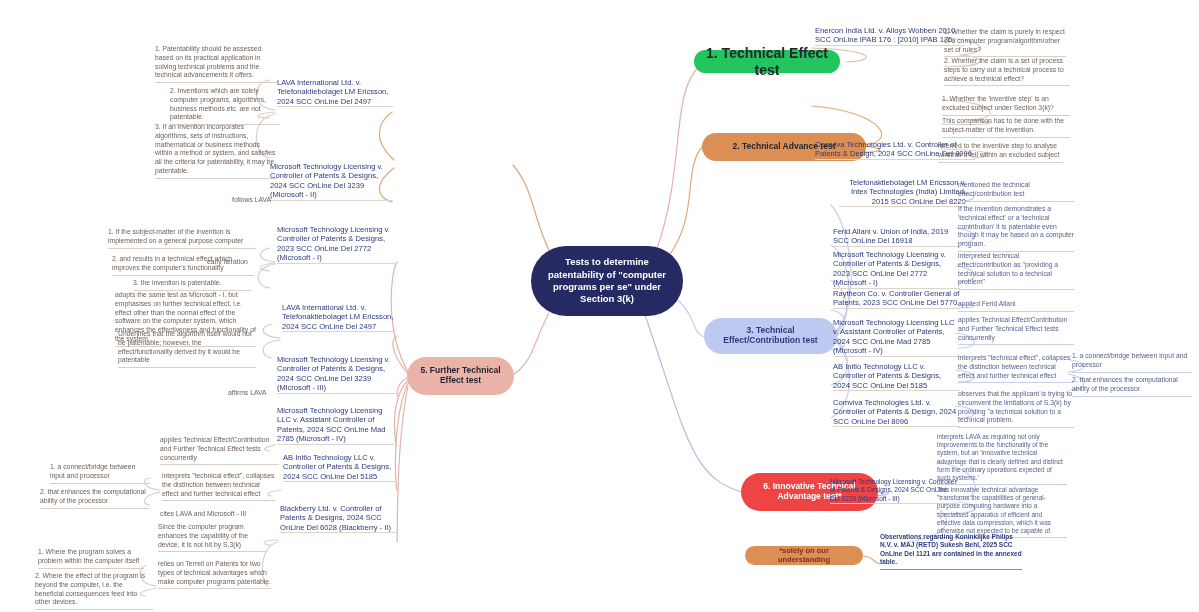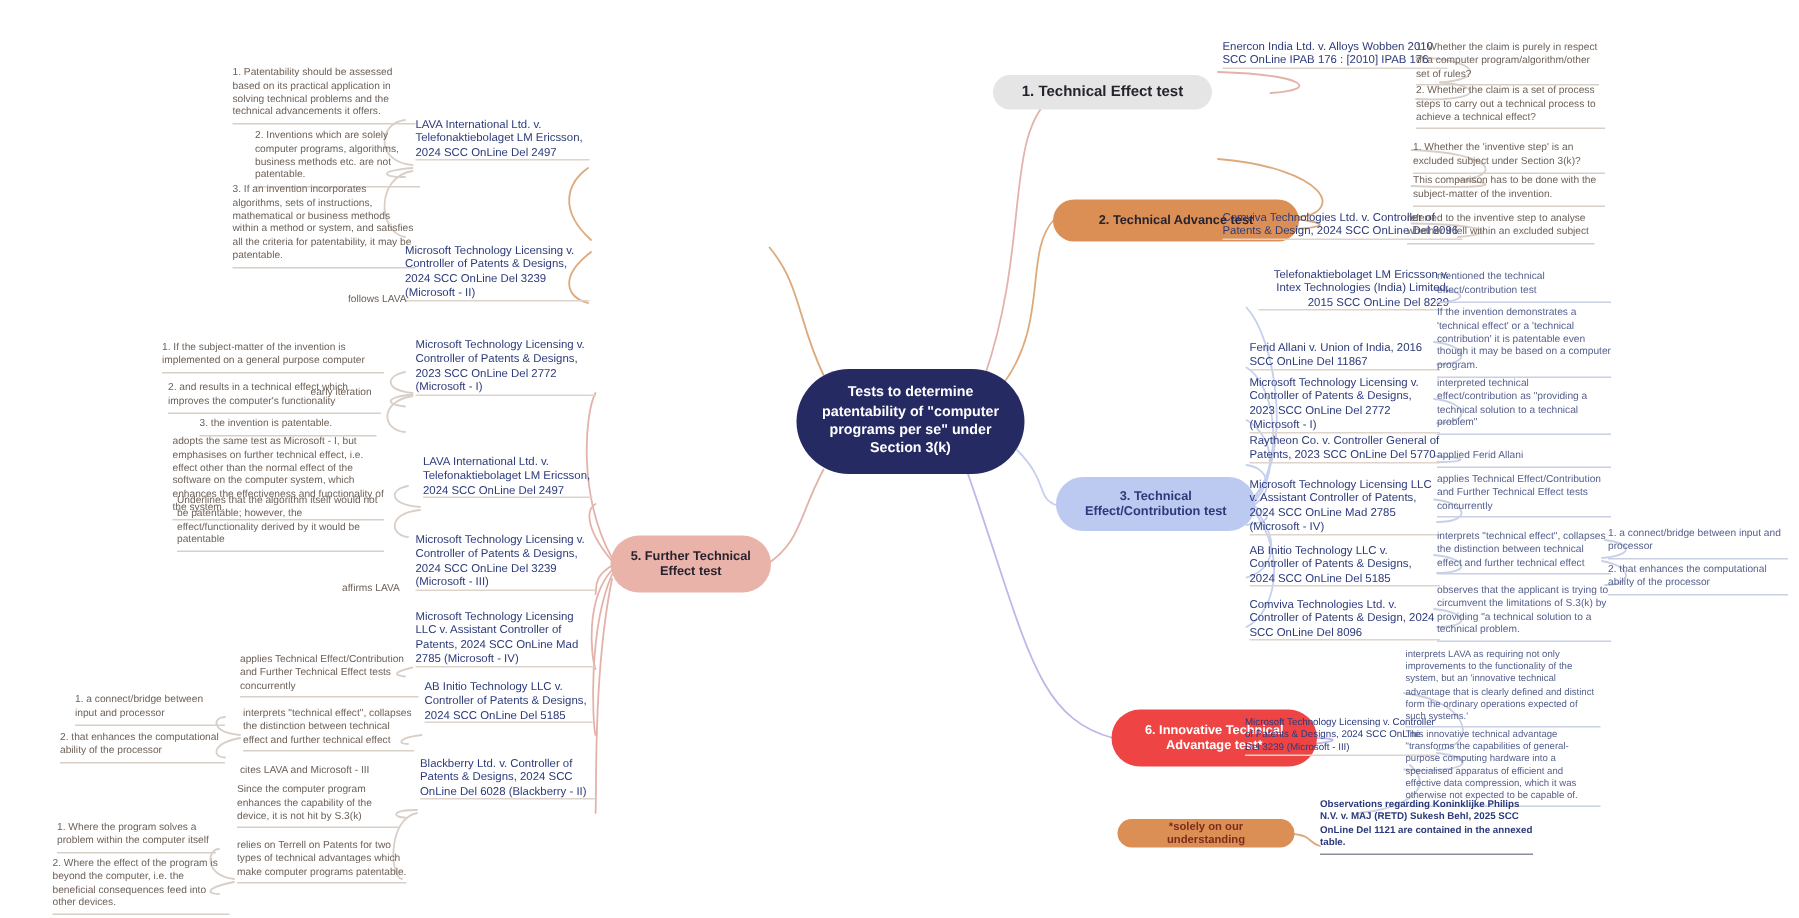--- a/index.html
+++ b/index.html
@@ -14,21 +14,21 @@
   .case{font-size:7.6px;line-height:1.25;font-weight:400;color:#2c3a7b;
         border-bottom:1px solid #ded4cc;padding-bottom:0;}
   .case.sm{font-size:6.5px;line-height:1.28;}
   .note{font-size:6.8px;line-height:1.3;color:#6e6158;
         border-bottom:1px solid #d8cfc7;padding-bottom:2px;}
   .note.blue{color:#56618e;border-bottom-color:#c9d0e4;}
   .note.b6{font-size:6.4px;line-height:1.28;}
   .edge-label{font-size:6.8px;color:#6e6158;}
   .obs{font-size:6.5px;line-height:1.3;font-weight:700;color:#2c3a7b;
        border-bottom:1.5px solid #8b8b99;padding-bottom:2px;}
-  .p1{left:662px;top:50px;width:146px;height:23px;background:#e5e5e5;color:#27232e;font-size:10px;}
+  .p1{left:694px;top:50px;width:146px;height:23px;background:#22c55e;color:#27232e;font-size:14px;}
   .p2{left:702px;top:133px;width:164px;height:28px;background:#dc8f55;color:#27232e;font-size:8.5px;}
   .p3{left:704px;top:318px;width:133px;height:36px;background:#bcc9f0;color:#2c3a7b;font-size:8.5px;}
   .p4{left:394px;top:147px;width:120px;height:34px;background:#dc8a50;color:#27232e;font-size:8px;}
   .p5{left:407px;top:357px;width:107px;height:38px;background:#eab3aa;color:#27232e;font-size:8.5px;}
   .p6{left:741px;top:473px;width:137px;height:38px;background:#ef4444;color:#ffffff;font-size:8.5px;}
   .pf{left:745px;top:546px;width:118px;height:19px;background:#dc8f55;color:#7d2c1c;font-size:7.5px;}
 </style>
 </head>
 <body>
 
@@ -115,21 +115,21 @@
   <div class="node note" style="left:944px;top:57px;width:126px;">2. Whether the claim is a set of process steps to carry out a technical process to achieve a technical effect?</div>
 
   <div class="node pill p2">2. Technical Advance test</div>
   <div class="node case" style="left:815px;top:140px;width:160px;">Comviva Technologies Ltd. v. Controller of Patents &amp; Design, 2024 SCC OnLine Del 8096</div>
   <div class="node note" style="left:942px;top:95px;width:128px;">1. Whether the 'inventive step' is an excluded subject under Section 3(k)?</div>
   <div class="node note" style="left:942px;top:117px;width:128px;">This comparison has to be done with the subject-matter of the invention.</div>
   <div class="node note" style="left:938px;top:142px;width:125px;">referred to the inventive step to analyse whether it fell within an excluded subject</div>
 
   <div class="node pill p3">3. Technical Effect/Contribution test</div>
   <div class="node case" style="left:839px;top:178px;width:127px;text-align:right;">Telefonaktiebolaget LM Ericsson v. Intex Technologies (India) Limited, 2015 SCC OnLine Del 8229</div>
-  <div class="node case" style="left:833px;top:227px;width:127px;">Ferid Allani v. Union of India, 2016 SCC OnLine Del 11867</div>
+  <div class="node case" style="left:833px;top:227px;width:127px;">Ferid Allani v. Union of India, 2019 SCC OnLine Del 16918</div>
   <div class="node case" style="left:833px;top:250px;width:127px;">Microsoft Technology Licensing v. Controller of Patents &amp; Designs, 2023 SCC OnLine Del 2772 (Microsoft - I)</div>
   <div class="node case" style="left:833px;top:289px;width:127px;">Raytheon Co. v. Controller General of Patents, 2023 SCC OnLine Del 5770</div>
   <div class="node case" style="left:833px;top:318px;width:127px;">Microsoft Technology Licensing LLC v. Assistant Controller of Patents, 2024 SCC OnLine Mad 2785 (Microsoft - IV)</div>
   <div class="node case" style="left:833px;top:362px;width:127px;">AB Initio Technology LLC v. Controller of Patents &amp; Designs, 2024 SCC OnLine Del 5185</div>
   <div class="node case" style="left:833px;top:398px;width:127px;">Comviva Technologies Ltd. v. Controller of Patents &amp; Design, 2024 SCC OnLine Del 8096</div>
   <div class="node note blue" style="left:958px;top:181px;width:116px;">mentioned the technical effect/contribution test</div>
   <div class="node note blue" style="left:958px;top:205px;width:116px;">If the invention demonstrates a 'technical effect' or a 'technical contribution' it is patentable even though it may be based on a computer program.</div>
   <div class="node note blue" style="left:958px;top:252px;width:116px;">interpreted technical effect/contribution as "providing a technical solution to a technical problem"</div>
   <div class="node note blue" style="left:958px;top:300px;width:116px;">applied Ferid Allani</div>
   <div class="node note blue" style="left:958px;top:316px;width:116px;">applies Technical Effect/Contribution and Further Technical Effect tests concurrently</div>

